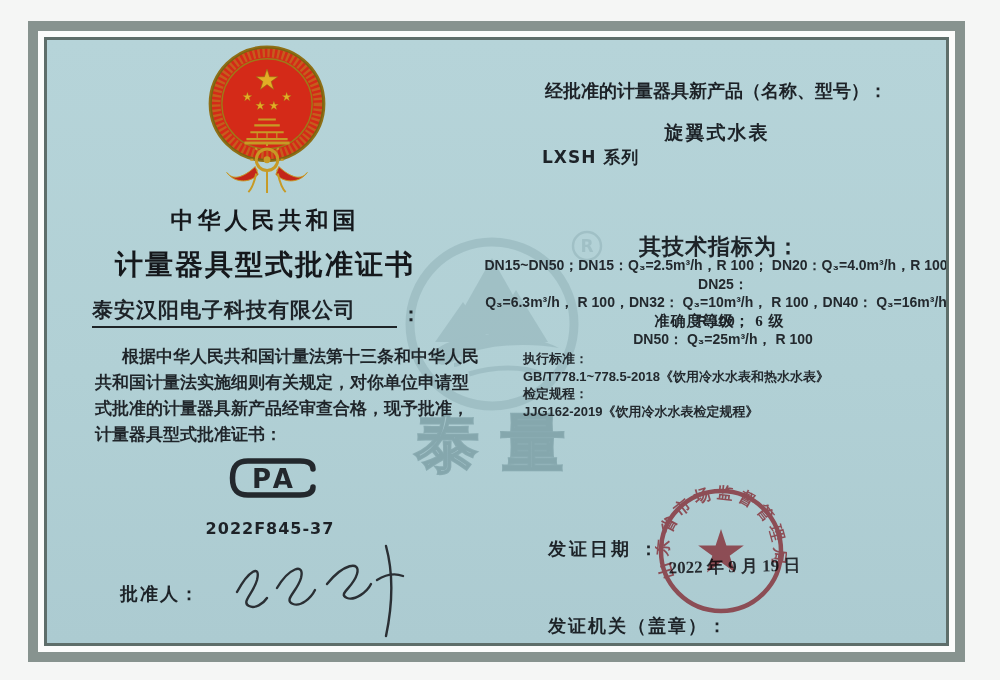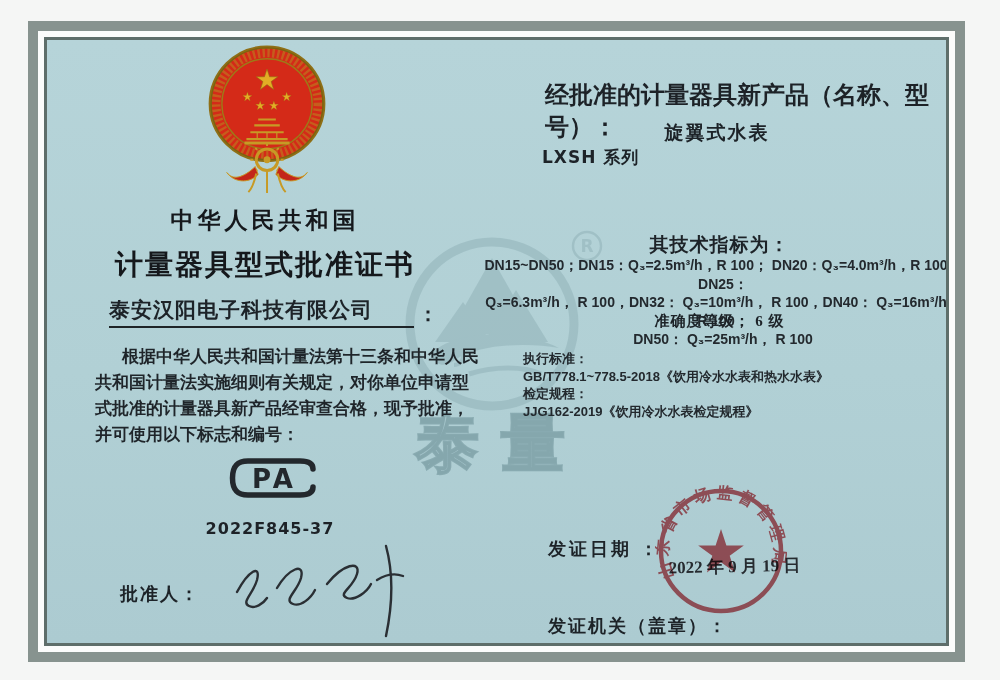--- a/index.html
+++ b/index.html
@@ -19,42 +19,42 @@
     overflow:hidden;
   }
   .abs{position:absolute;}
   
   .country{left:58px;top:165px;width:320px;text-align:center;
     font-family:Liberation Serif, serif;
     font-weight:bold;font-size:23px;letter-spacing:4px;color:#15181c;}
   .title{left:38px;top:206px;width:360px;text-align:center;
     font-family:"DejaVu Sans","Liberation Sans",sans-serif;
     font-weight:bold;font-size:28px;letter-spacing:2px;color:#15181c;}
-  .company{left:45px;top:256px;display:flex;align-items:flex-end;margin-left:17px;}
+  .company{left:45px;top:256px;display:flex;align-items:flex-end;}
   .company-name{display:inline-block;width:305px;font-weight:bold;font-size:21px;
     letter-spacing:1px;border-bottom:2px solid #1e2427;padding-bottom:2px;}
   .company-colon{font-weight:bold;font-size:20px;padding-left:4px;}
   .bodytext{left:48px;top:304px;font-weight:bold;font-size:17px;line-height:26px;color:#1f252a;}
   .bodytext .indent{margin-left:27px;}
   .cpa{left:181px;top:417px;}
   .cert-no{left:123px;top:479px;width:200px;text-align:center;
     font-family:"DejaVu Sans","Liberation Sans",sans-serif;
     font-weight:bold;font-size:16px;letter-spacing:1px;color:#1d2227;}
   .approver{left:73px;top:542px;font-weight:bold;font-size:18px;letter-spacing:2px;}
   .sig{left:172px;top:500px;}
   
-  .prod-header{left:498px;top:39px;font-weight:bold;font-size:24px;color:#1d2227;}
+  .prod-header{left:498px;top:39px;font-weight:bold;font-size:18px;color:#1d2227;}
   .prod-name{left:495px;top:80px;width:350px;text-align:center;
     font-family:"DejaVu Sans","Liberation Sans",sans-serif;
     font-weight:bold;font-size:19px;letter-spacing:2px;}
   .prod-series{left:495px;top:106px;width:350px;
     font-family:"DejaVu Sans","Liberation Sans",sans-serif;
     font-weight:bold;font-size:17px;letter-spacing:1px;}
   .spec-title{left:435px;top:192px;width:475px;text-align:center;
-    font-weight:bold;font-size:19px;letter-spacing:1px;}
+    font-weight:bold;font-size:22px;letter-spacing:1px;}
   .spec{left:437px;top:216px;width:478px;text-align:center;
     font-family:"Liberation Sans","DejaVu Sans",sans-serif;
     font-weight:600;font-size:14px;line-height:18.5px;color:#23292e;}
   .accuracy{left:435px;top:272px;width:475px;text-align:center;
     font-weight:bold;font-size:15px;letter-spacing:1px;}
   .standards{left:476px;top:310px;font-size:13px;line-height:17.5px;color:#23292e;}
   .standards .lbl{font-weight:bold;}
   .standards .val{font-family:"Liberation Sans","DejaVu Sans",sans-serif;font-weight:bold;}
   .date-label{left:501px;top:497px;font-weight:bold;font-size:18px;letter-spacing:3px;}
   .date-value{left:590px;top:515px;width:195px;text-align:center;
@@ -130,21 +130,21 @@
 
       <div class="abs company">
         <span class="company-name">泰安汉阳电子科技有限公司</span>
         <span class="company-colon">：</span>
       </div>
 
       <div class="abs bodytext">
         <div class="indent">根据中华人民共和国计量法第十三条和中华人民</div>
         <div>共和国计量法实施细则有关规定，对你单位申请型</div>
         <div>式批准的计量器具新产品经审查合格，现予批准，</div>
-        <div>并可使用以下标志和编号：</div>
+        <div>计量器具型式批准证书：</div>
       </div>
 
       <svg class="abs cpa" width="90" height="42" viewBox="0 0 90 42">
         <path d="M85 12 C85 6,80 4,72 4 L20 4 C9 4,4.5 9.5,4.5 21 C4.5 32.5,9 38,20 38 L72 38 C80 38,85 36,85 30" fill="none" stroke="#23282d" stroke-width="5.5" stroke-linecap="round"></path>
         <text x="24" y="31" font-family="DejaVu Sans, sans-serif" font-size="26" font-weight="bold" letter-spacing="4" fill="#23282d">PA</text>
       </svg>
 
       <div class="abs cert-no">2022F845-37</div>
 
       <div class="abs approver">批准人：</div>

